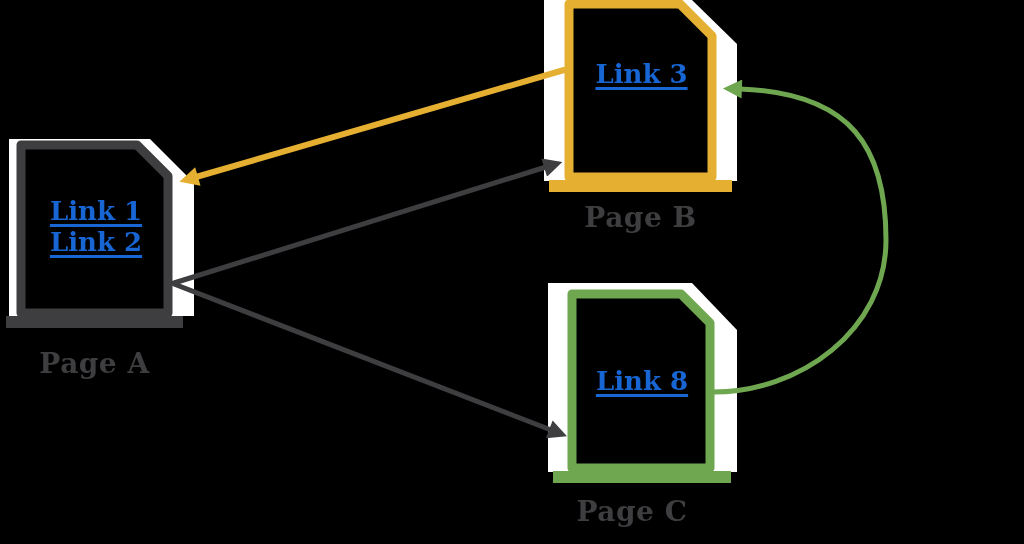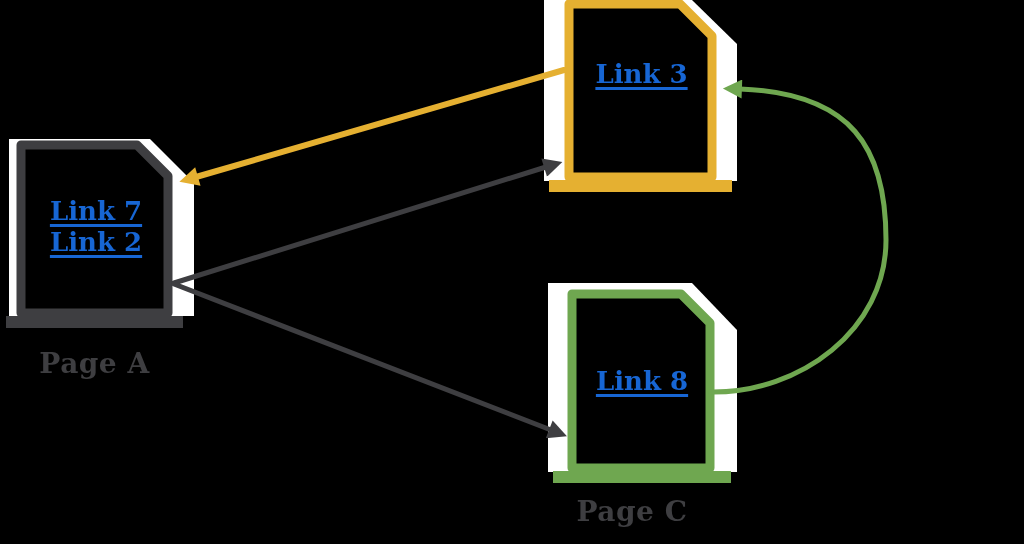--- a/index.html
+++ b/index.html
@@ -75,28 +75,29 @@
     <path class="body-c" d="M 572,294 H 681 L 710,323 V 468 H 572 Z"></path>
     <rect class="bar-c" x="553" y="471" width="178" height="12"></rect>
 
     <path class="arrow-dark" d="M 174,283 L 546,167" marker-end="url(#head-dark)"></path>
     <path class="arrow-dark" d="M 174,284 L 551,430" marker-end="url(#head-dark)"></path>
     <path class="arrow-yellow" d="M 564,70 L 196,177" marker-end="url(#head-yellow)"></path>
     <path class="arrow-green" d="M 711,392 C 800,393 886,330 886,240 C 886,148 852,93 740,89" marker-end="url(#head-green)"></path>
   </svg>
 
   <div class="overlay links" style="left:23px;top:196px;width:146px;">
-    <div><span class="link">Link 7</span></div>
+    <div><span class="link">Link 1</span></div>
     <div><span class="link">Link 2</span></div>
   </div>
 
   <div class="overlay links" style="left:569px;top:59px;width:145px;">
     <div><span class="link">Link 3</span></div>
   </div>
 
   <div class="overlay links" style="left:571px;top:366px;width:142px;">
     <div><span class="link">Link 8</span></div>
   </div>
 
   <div class="overlay page-label" style="left:6px;top:348px;width:177px;">Page A</div>
+  <div class="overlay page-label" style="left:549px;top:202px;width:183px;">Page B</div>
   <div class="overlay page-label" style="left:543px;top:496px;width:178px;">Page C</div>
 
 </div>
 
 </body></html>

